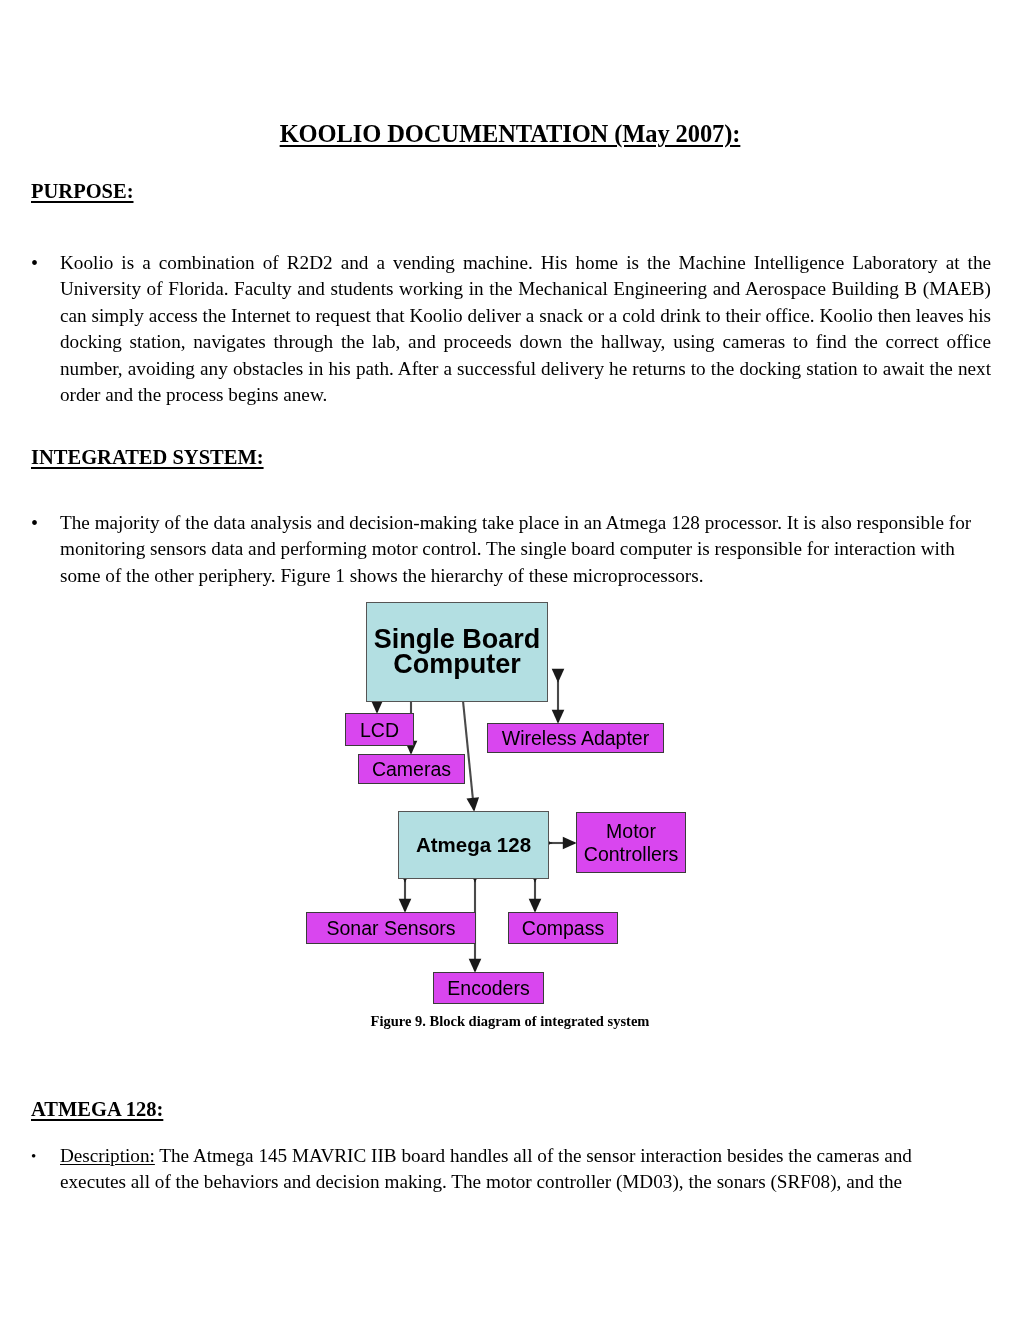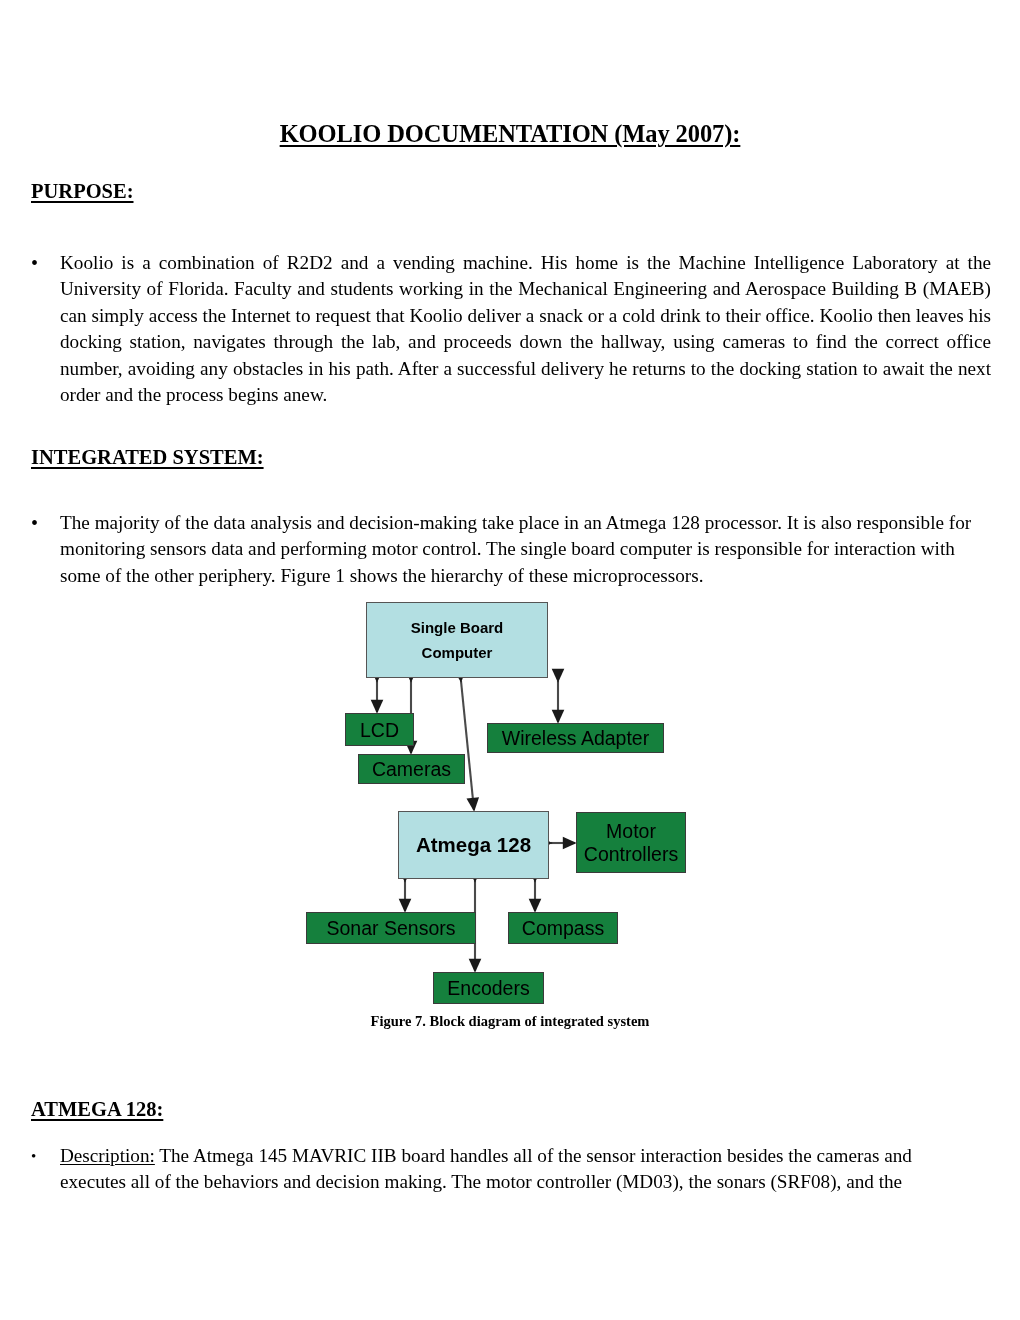--- a/index.html
+++ b/index.html
@@ -106,39 +106,39 @@
     left: 0;
     top: 0;
     width: 1020px;
     height: 1320px;
     pointer-events: none;
   }
   .node {
     position: absolute;
     box-sizing: border-box;
     border: 1.4px solid #3b3b3b;
-    background: #15803d;
+    background: #d946ef;
     font-family: "Liberation Sans", "DejaVu Sans", sans-serif;
     font-size: 19.5px;
     color: #000000;
     display: flex;
     align-items: center;
     justify-content: center;
     text-align: center;
     line-height: 22px;
     white-space: pre-line;
     z-index: 3;
   }
   .node.fill {
     background: #b3dfe2;
     font-weight: bold;
     border: 1.6px solid #555555;
   }
 
-  #node-sbc      { left: 366px; top: 602px;  width: 182px; height: 76px; font-size: 15px; line-height: 25px; }
+  #node-sbc      { left: 366px; top: 602px;  width: 182px; height: 100px; font-size: 27px; line-height: 25px; }
   #node-lcd      { left: 345px; top: 713px;  width: 69px;  height: 33px; z-index: 4; }
   #node-cameras  { left: 358px; top: 754px;  width: 107px; height: 30px; z-index: 5; }
   #node-wireless { left: 487px; top: 723px;  width: 177px; height: 30px; }
   #node-atmega   { left: 398px; top: 811px;  width: 151px; height: 68px; font-size: 20.5px; }
   #node-motor    { left: 576px; top: 812px;  width: 110px; height: 61px; line-height: 23px; }
   #node-sonar    { left: 306px; top: 912px;  width: 170px; height: 32px; }
   #node-compass  { left: 508px; top: 912px;  width: 110px; height: 32px; }
   #node-encoders { left: 417px; top: 972px;  width: 111px; height: 32px; margin-left: 16px; }
 
   #figure-caption {
@@ -216,21 +216,21 @@
     <div class="node" id="node-lcd">LCD</div>
     <div class="node" id="node-cameras">Cameras</div>
     <div class="node" id="node-wireless">Wireless Adapter</div>
     <div class="node fill" id="node-atmega">Atmega 128</div>
     <div class="node" id="node-motor">Motor
 Controllers</div>
     <div class="node" id="node-sonar">Sonar Sensors</div>
     <div class="node" id="node-compass">Compass</div>
     <div class="node" id="node-encoders">Encoders</div>
 
-    <div id="figure-caption">Figure 7. Block diagram of integrated system</div>
+    <div id="figure-caption">Figure 9. Block diagram of integrated system</div>
   </div>
 
   <div class="heading" id="heading-atmega">ATMEGA 128:</div>
 
   <div class="bullet-block" id="para-atmega">
     <span class="bullet">•</span>
     <span class="btext"><span class="u-inline">Description:</span><span>  The Atmega 145 MAVRIC IIB board handles all of the sensor interaction besides the cameras and executes all of the behaviors and decision making.  The motor controller (MD03), the sonars (SRF08), and the</span></span>
   </div>
 
 </div>

